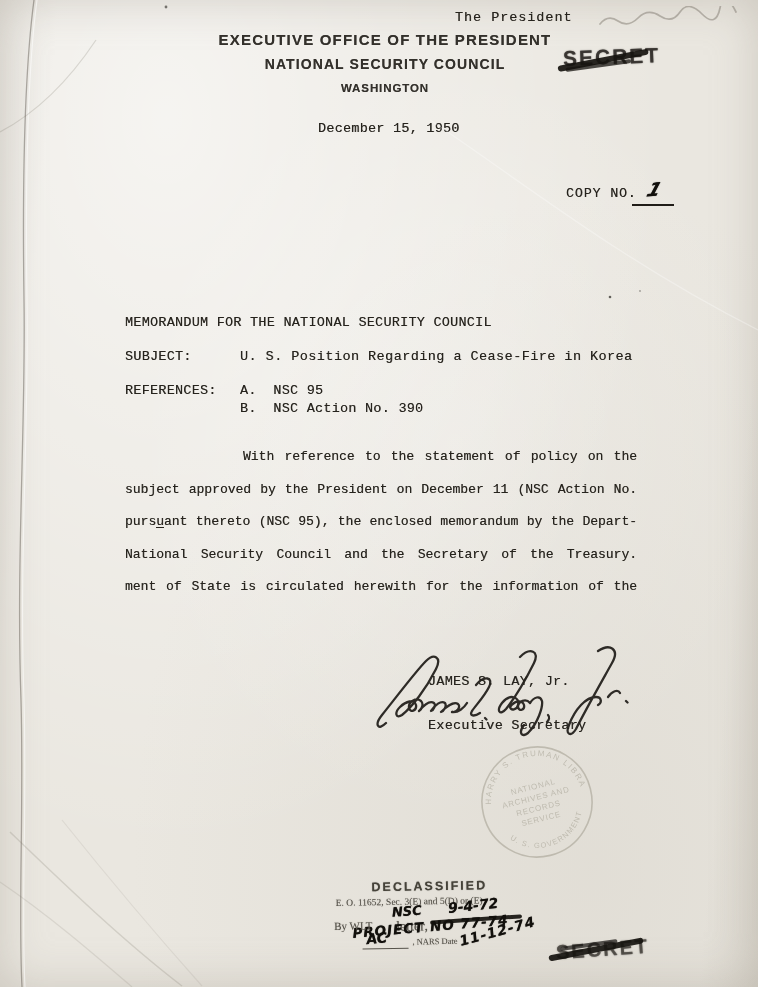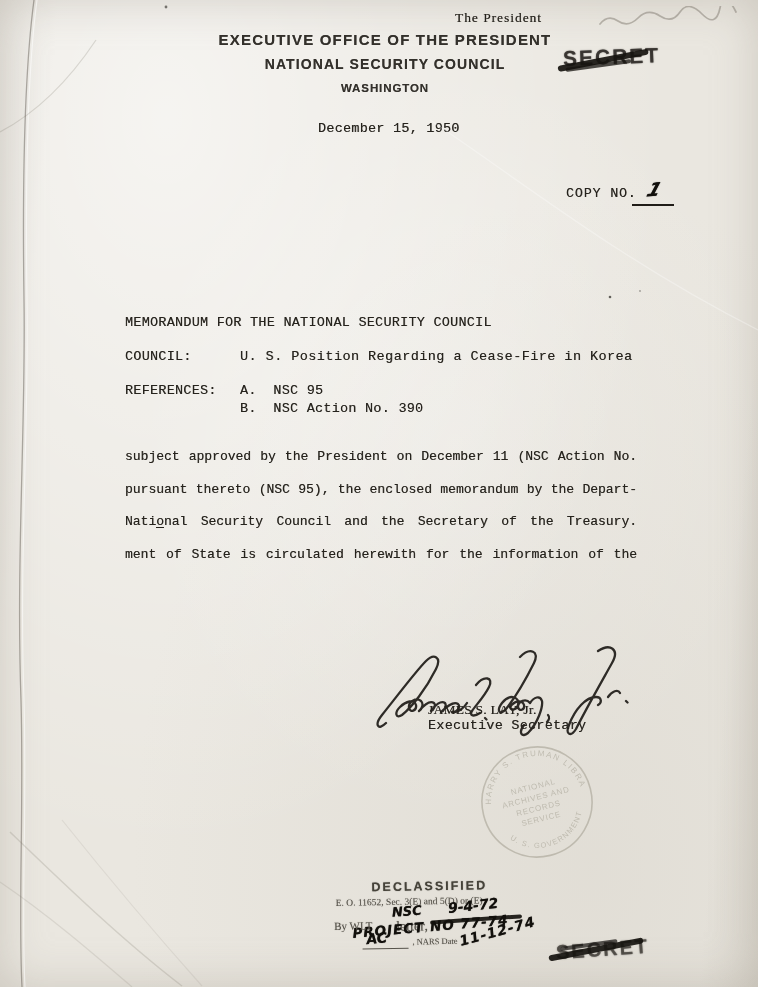--- a/index.html
+++ b/index.html
@@ -37,21 +37,21 @@
         color:#12100c; white-space:pre; text-shadow:0 0 0.8px rgba(10,9,7,0.8); }
   .stamped-sm { position:absolute; font-family:"Liberation Serif", serif; color:#57544c;
         white-space:pre; text-shadow:0 0 0.8px rgba(80,76,68,0.5); }
   svg.overlay { position:absolute; left:0; top:0; pointer-events:none; }
 </style>
 </head>
 <body>
 
 <div class="page">
 
-  <div class="typed" style="left:455px; top:10px; letter-spacing:1px;font-family:Liberation Serif, serif;">The President</div>
+  <div class="typed" style="left:455px; top:10px; letter-spacing:1px;">The President</div>
 
   <svg class="overlay" style="left:596px; top:6px;" width="150" height="30" viewBox="0 0 150 30">
     <path d="M 4,18 q 8,-10 18,-3 t 20,-3 t 22,-2 t 20,-4 t 22,2 t 18,-6 t 16,4" fill="none" stroke="rgba(128,122,111,0.5)" stroke-width="1.7" stroke-linecap="round"></path>
   </svg>
 
   <div class="lh" style="top:31px; font-size:15px; letter-spacing:1.2px;">EXECUTIVE OFFICE OF THE PRESIDENT</div>
   <div class="lh" style="top:56px; font-size:14px; letter-spacing:1.1px;">NATIONAL SECURITY COUNCIL</div>
   <div class="lh" style="top:82px; font-size:11.5px; letter-spacing:0.9px;">WASHINGTON</div>
 
   <div style="position:absolute; left:563px; top:45px; transform:rotate(-2deg);">
@@ -61,28 +61,29 @@
   </div>
 
   <div class="typed" style="left:318px; top:121px;">December 15, 1950</div>
 
   <div class="typed" style="left:566px; top:186px; letter-spacing:0.8px;">COPY NO.</div>
   <div style="position:absolute; left:632px; top:204px; width:42px; height:1.6px; background:#201d18;"></div>
   <div class="hw" style="left:648px; top:178px; font-size:19px; transform:skewX(-22deg) rotate(-4deg);">1</div>
 
   <div class="typed" style="left:125px; top:315px;">MEMORANDUM FOR THE NATIONAL SECURITY COUNCIL</div>
 
-  <div class="typed" style="left:125px; top:349px;">COUNCIL:</div>
+  <div class="typed" style="left:125px; top:349px;">SUBJECT:</div>
   <div class="typed" style="left:240px; top:349px; letter-spacing:0.5px;">U. S. Position Regarding a Cease-Fire in Korea</div>
 
   <div class="typed" style="left:125px; top:383px;">REFERENCES:</div>
   <div class="typed" style="left:240px; top:383px;">A.  NSC 95</div>
   <div class="typed" style="left:240px; top:401px;">B.  NSC Action No. 390</div>
 
   <div class="body-wrap">
+    <div class="body-line" style="padding-left:118px;">With reference to the statement of policy on the</div>
     <div class="body-line">subject approved by the President on December 11 (NSC Action No.</div>
     <div class="body-line">pursuant thereto (NSC 95), the enclosed memorandum by the Depart-</div>
     <div class="body-line">National Security Council and the Secretary of the Treasury.</div>
     <div class="body-line">ment of State is circulated herewith for the information of the</div>
   </div>
 
   <div class="b-underline" style="left:156px; top:527px; width:8px;"></div>
 
   <svg class="overlay" style="left:372px; top:645px;" width="272" height="98" viewBox="0 0 272 98">
     <g fill="none" stroke="#1f1c18" stroke-width="2.3" stroke-linecap="round" stroke-linejoin="round" opacity="0.92">
@@ -90,21 +91,21 @@
       <path d="M 104,40 C 112,30 122,32 117,42 C 112,52 104,60 100,66 C 97,71 102,72 108,68"></path>
       <path d="M 113,73 l 1.5,1.5"></path>
       <path d="M 148,12 C 158,2 168,6 162,18 C 154,34 142,54 134,64 C 128,71 124,66 130,58 C 138,48 148,52 146,60 C 145,65 139,66 138,62 C 142,56 150,54 152,60 C 153,65 147,67 146,62 C 146,56 154,53 158,58 C 162,52 168,50 170,56 C 171,62 166,78 156,88 C 150,93 146,88 152,80"></path>
       <path d="M 176,70 c 2,2 1,5 -1,7"></path>
       <path d="M 226,6 C 238,-2 248,4 240,18 C 230,36 214,64 204,84 C 199,92 193,90 197,80 C 203,64 214,52 224,52 C 230,52 230,58 226,60"></path>
       <path d="M 236,52 C 240,46 246,44 248,48"></path>
       <path d="M 254,56 l 1.5,1.5"></path>
     </g>
   </svg>
 
-  <div class="typed" style="left:428px; top:702px;font-family:Liberation Serif, serif;">JAMES S. LAY, Jr.</div>
+  <div class="typed" style="left:428px; top:674px;">JAMES S. LAY, Jr.</div>
   <div class="typed" style="left:428px; top:718px;">Executive Secretary</div>
 
   <svg class="overlay" style="left:472px; top:737px;" width="130" height="130" viewBox="0 0 130 130">
     <defs>
       <path id="arcTop" d="M 19,65 A 46,46 0 1 1 111,65"></path>
       <path id="arcBot" d="M 19,65 A 46,46 0 0 0 111,65"></path>
     </defs>
     <g transform="rotate(-14 65 65)" opacity="0.38" fill="#85806f">
       <circle cx="65" cy="65" r="55" fill="none" stroke="#85806f" stroke-width="1.6"></circle>
       <text font-family="Liberation Sans, sans-serif" font-size="8" letter-spacing="1.6">

